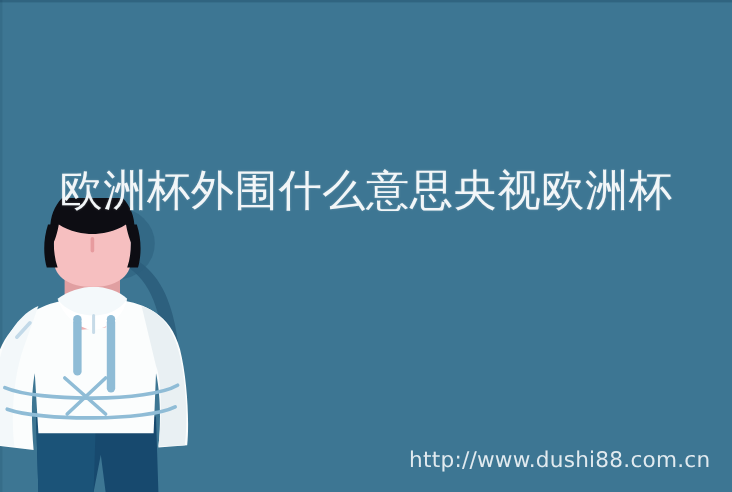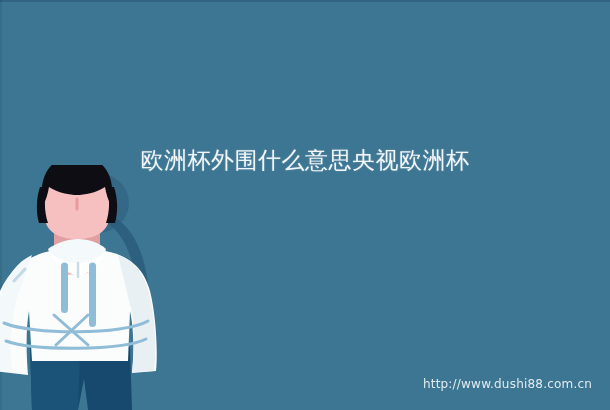--- a/index.html
+++ b/index.html
@@ -34,34 +34,34 @@
   }
 
   
   .headline {
     position: absolute;
     left: 0;
     top: 139px;
     width: 610px;
     text-align: center;
     color: #f2f6f8;
-    font-size: 23px;
+    font-size: 36px;
     line-height: 42px;
     letter-spacing: 0.5px;
     white-space: nowrap;
     text-shadow: 0 0 2px rgba(255,255,255,0.25);
   }
 
   
   .watermark {
     position: absolute;
     right: 18px;
     bottom: 17px;
     color: rgba(238, 243, 246, 0.93);
-    font-size: 12px;
+    font-size: 18px;
     line-height: 18px;
     letter-spacing: 0.2px;
     white-space: nowrap;
     margin-top: 32px;
   }
 
   
   .figure {
     position: absolute;
     left: -8px;

